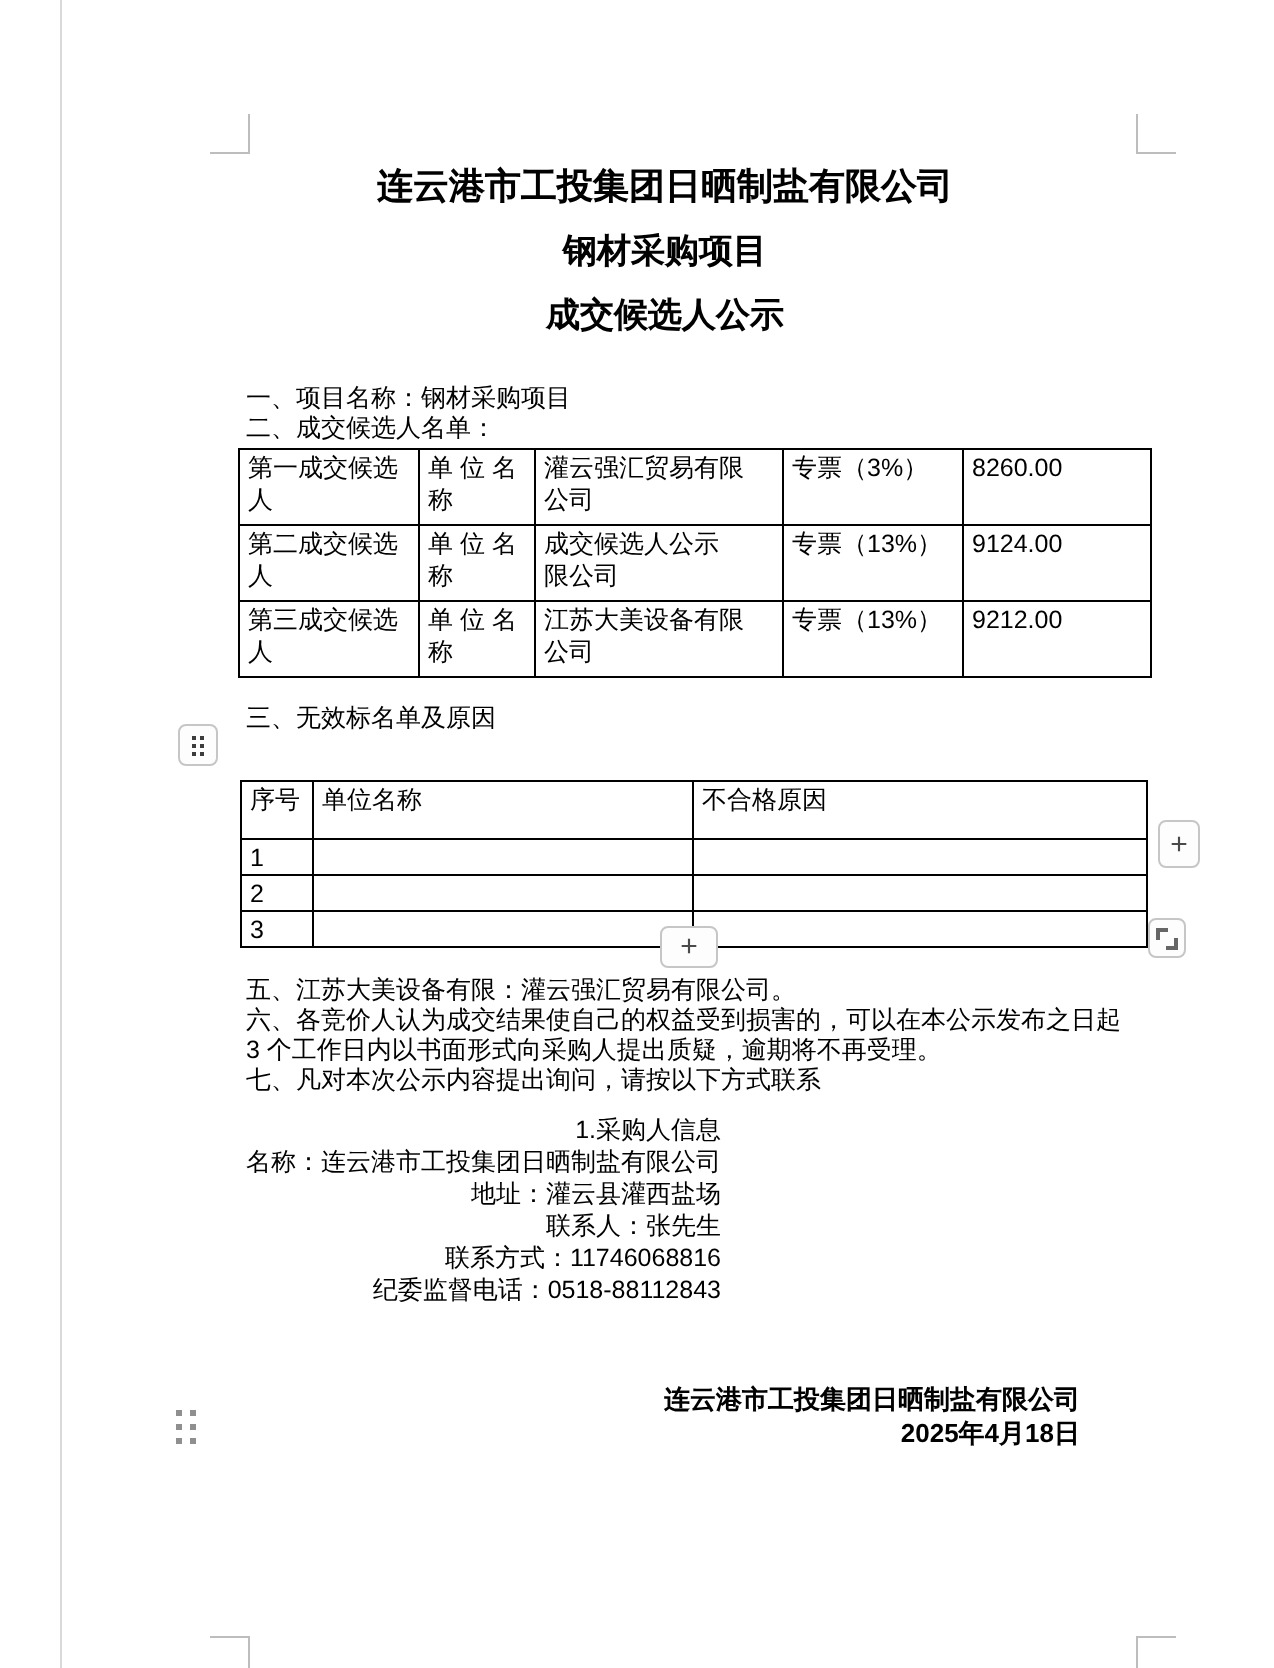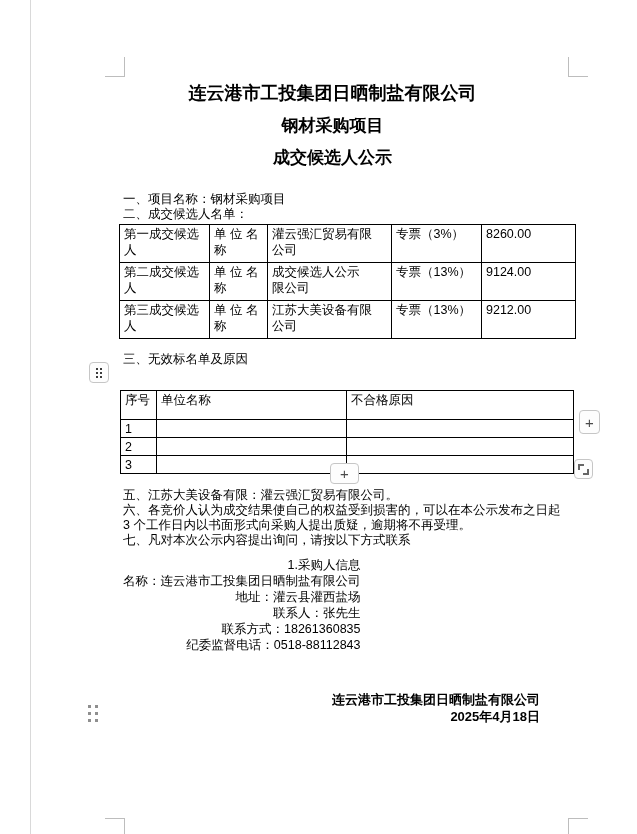--- a/index.html
+++ b/index.html
@@ -191,21 +191,21 @@
   <div class="bodyline" style="top:488px">五、江苏大美设备有限：灌云强汇贸易有限公司。</div>
   <div class="bodyline" style="top:503px">六、各竞价人认为成交结果使自己的权益受到损害的，可以在本公示发布之日起</div>
   <div class="bodyline" style="top:518px">3 个工作日内以书面形式向采购人提出质疑，逾期将不再受理。</div>
   <div class="bodyline" style="top:533px">七、凡对本次公示内容提出询问，请按以下方式联系</div>
 
   <div class="contact">
     <span>1.采购人信息</span>
     <span>名称：连云港市工投集团日晒制盐有限公司</span>
     <span>地址：灌云县灌西盐场</span>
     <span>联系人：张先生</span>
-    <span>联系方式：18261360835</span>
+    <span>联系方式：11746068816</span>
     <span>纪委监督电话：0518-88112843</span>
   </div>
 
   <div class="footer">
     <span>连云港市工投集团日晒制盐有限公司</span>
     <span>2025年4月18日</span>
   </div>
 
   <div class="dragdots">
     <i></i>

